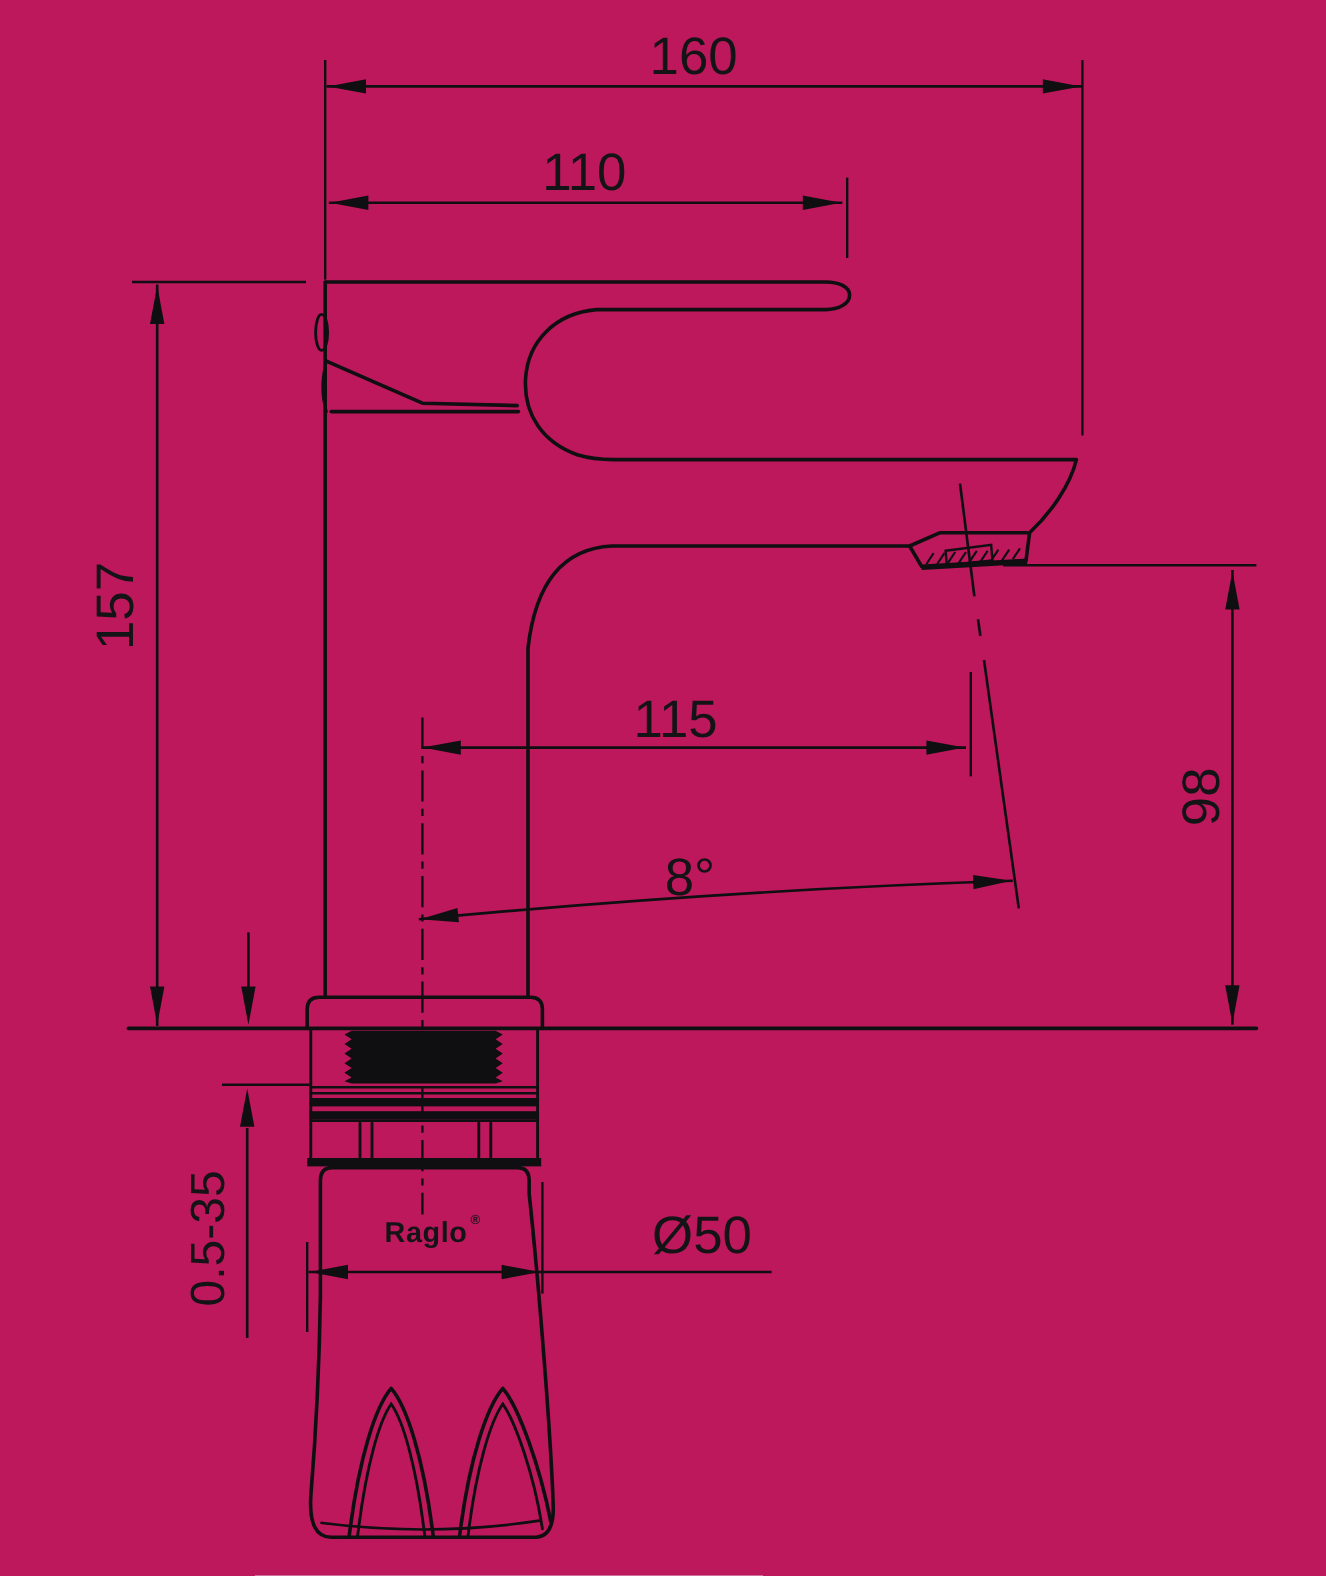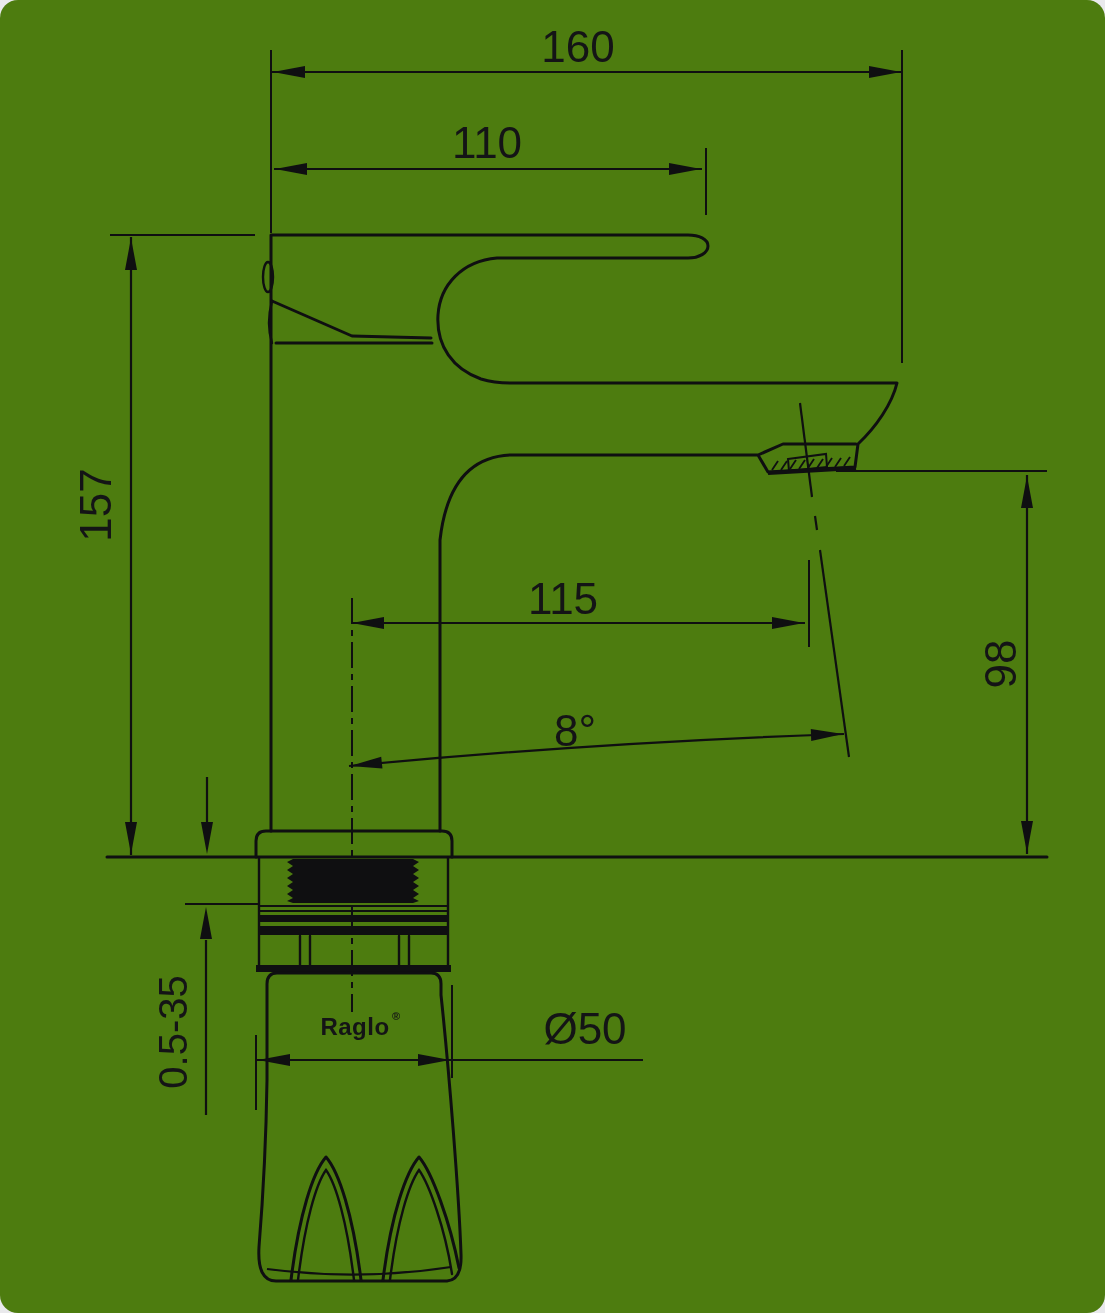--- a/index.html
+++ b/index.html
@@ -3,23 +3,22 @@
 <meta charset="utf-8">
 <style>
   html,body{margin:0;padding:0;}
   body{
     background:#e9e9ec;
     font-family:"Liberation Sans", sans-serif;
   }
   .sheet{
     position:relative;
     width:1105px;height:1313px;
-    background:#4d7c0f;
+    background:#be185d;
     overflow:hidden;
-    border-radius:18px;
   }
   svg{position:absolute;left:0;top:0;}
   .obj   {stroke:#0f0f11;stroke-width:3;fill:none;stroke-linecap:round;stroke-linejoin:round;}
   .obj2  {stroke:#0f0f11;stroke-width:2.4;fill:none;stroke-linecap:round;}
   .thin  {stroke:#0f0f11;stroke-width:2;fill:none;}
   .thick {stroke:#0f0f11;stroke-width:4;fill:none;}
   .dim   {stroke:#0f0f11;stroke-width:2.2;fill:none;}
   .ext   {stroke:#0f0f11;stroke-width:2;fill:none;}
   .fillb {fill:#0f0f11;stroke:none;}
   .cline {stroke:#0f0f11;stroke-width:2;fill:none;stroke-dasharray:26 6 6 6;}

